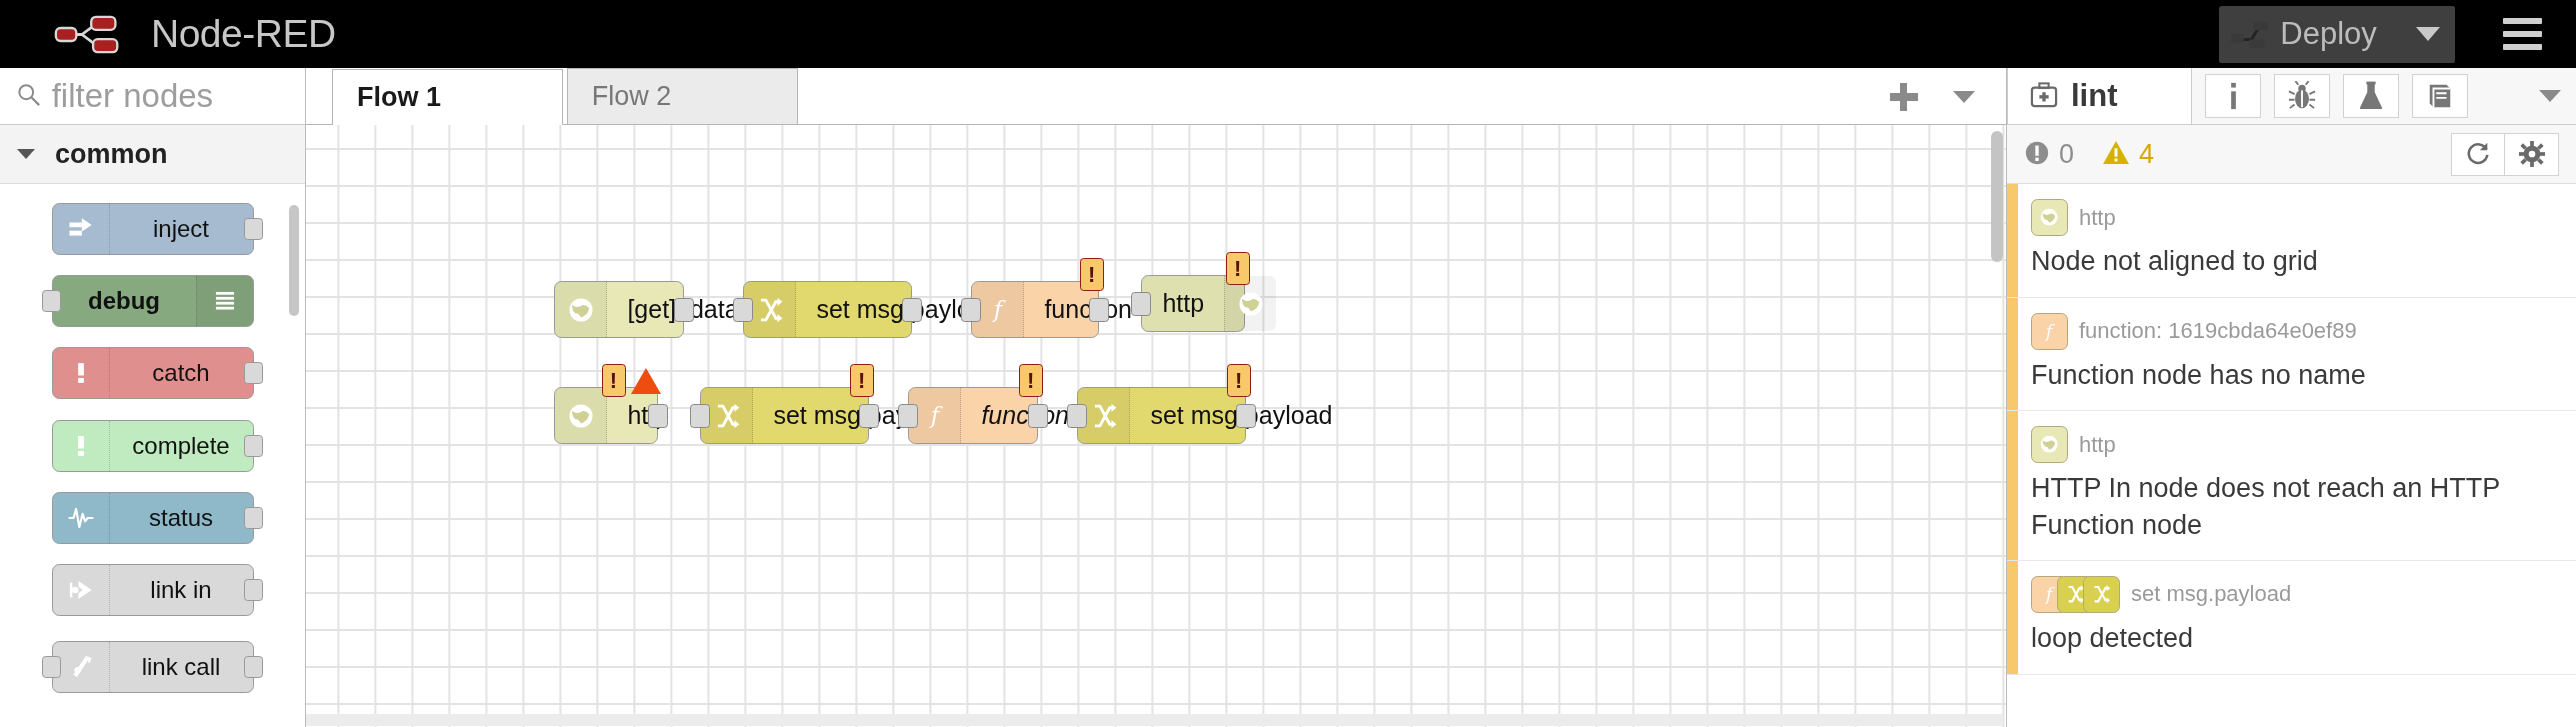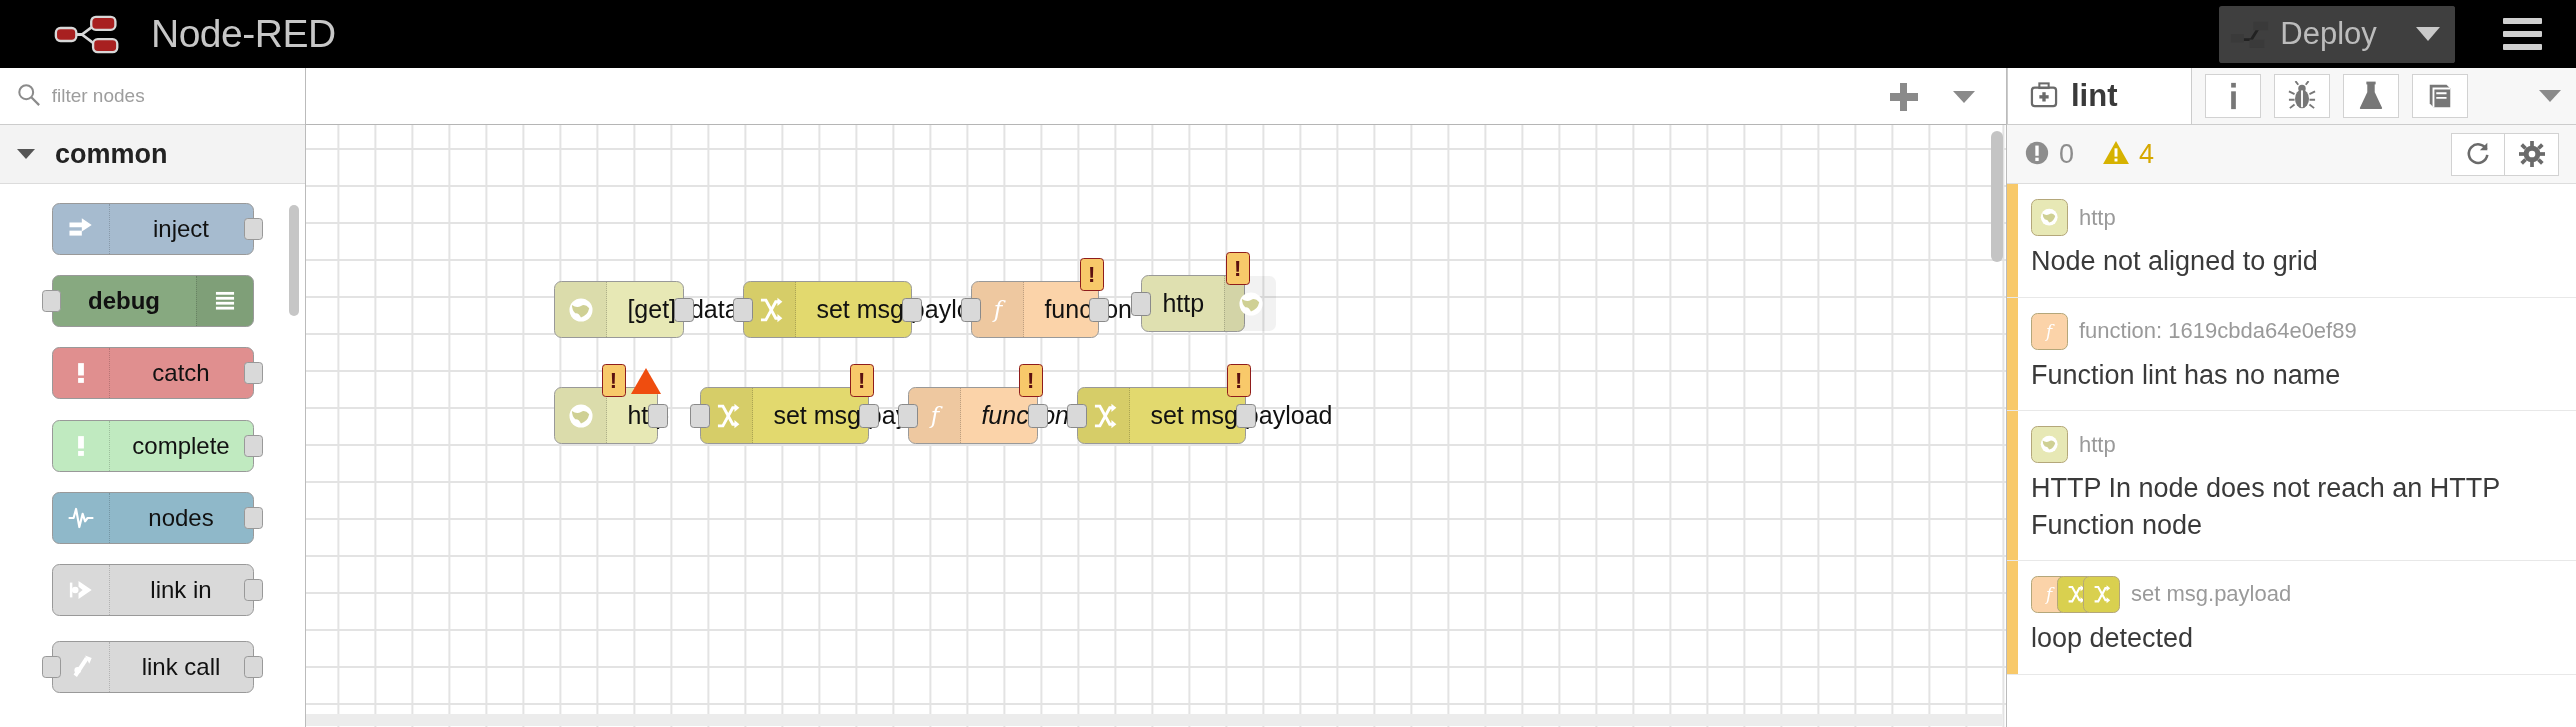--- a/index.html
+++ b/index.html
@@ -37,21 +37,21 @@
   .palette {
     position: absolute; top: 68px; left: 0; width: 306px; height: 660px;
     background: #fff; border-right: 1.9px solid #bbb;
   }
   .palette-search {
     height: 57px; border-bottom: 0.9px solid #ccc; display: flex; align-items: center;
     padding: 0 16.7px; gap: 11px; background: #fff;
   }
   .search-icon { flex: 0 0 auto; }
   .search-input {
-    border: none; outline: none; font-size: 19px; color: #9b9b9b;
+    border: none; outline: none; font-size: 33px; color: #9b9b9b;
     font-family: "Liberation Sans", sans-serif; width: 100%; background: transparent;
   }
   .search-input::placeholder { color: #9d9d9d; }
   .cat-header {
     height: 59px; background: #f3f3f3; border-bottom: 0.9px solid #dcdcdc;
     display: flex; align-items: center; padding-left: 16.7px; gap: 20.4px; cursor: pointer;
   }
   .cat-caret { width: 0; height: 0; border-left: 9.3px solid transparent; border-right: 9.3px solid transparent; border-top: 10.2px solid #555; }
   .cat-title { font-size: 27px; font-weight: bold; color: #222; }
   .palette-list { position: relative; padding-top: 18.5px; }
@@ -291,21 +291,21 @@
           </div>
           <div class="pnode-label">complete</div>
           <span class="port out"></span>
         </div>
         <div class="pnode" style="background: rgb(143, 184, 201);">
           <div class="pnode-icon">
             <svg width="28" height="28" viewBox="0 0 34 34">
               <path d="M2 17 L8 17 L11 6 L15 28 L19 12 L22 21 L25 17 L32 17" stroke="#fff" stroke-width="2.6" fill="none" stroke-linejoin="round"></path>
             </svg>
           </div>
-          <div class="pnode-label">nodes</div>
+          <div class="pnode-label">status</div>
           <span class="port out"></span>
         </div>
         <div class="pnode" style="background: rgb(217, 217, 217);">
           <div class="pnode-icon">
             <svg width="28" height="28" viewBox="0 0 34 34">
               <path d="M5 8 L5 26" stroke="#fff" stroke-width="3" fill="none"></path>
               <circle cx="10" cy="17" r="4" fill="#fff"></circle>
               <path d="M14 6 L30 17 L14 28 L14 21 L19 17 L14 13 Z" fill="#fff"></path>
             </svg>
           </div>
@@ -322,20 +322,28 @@
           </div>
           <div class="pnode-label">link call</div>
           <span class="port out"></span>
           <span class="port in"></span>
         </div>
       </div>
     <div class="palette-scroll"></div>
   </div>
 
   <div class="tabbar">
+    <div id="tab-container" style="display:flex;align-items:flex-end;padding-left:26px;">
+        <div class="tab active">
+          <span>Flow 1</span>
+        </div>
+        <div class="tab inactive">
+          <span>Flow 2</span>
+        </div>
+      </div>
     <div class="tabbar-actions">
       <span class="plus-btn"></span>
       <i class="tab-caret"></i>
     </div>
   </div>
 
   <div class="canvas-wrap">
     <div class="grid"></div>
     <svg class="canvas-svg" id="wires" viewBox="0 0 300 150" width="278" height="139">
         <path d="M 420 199 C 446 199, 434 199, 460 199" stroke="#aaa" stroke-width="6" fill="none" stroke-linecap="round"></path>
@@ -557,21 +565,21 @@
           <div class="lint-head">
             <span class="nico-stack">
               <span class="nico" style="background: rgb(251, 211, 169);">
                 <svg width="20.4" height="20.4" viewBox="0 0 34 34">
                   <text x="17" y="26" font-family="DejaVu Serif, serif" font-size="28" font-style="italic" fill="#fff" text-anchor="middle">f</text>
                 </svg>
               </span>
             </span>
             <span class="lint-nodename">function: 1619cbda64e0ef89</span>
           </div>
-          <div class="lint-msg">Function lint has no name</div>
+          <div class="lint-msg">Function node has no name</div>
         </div>
         <div class="lint-item">
           <div class="lint-head">
             <span class="nico-stack">
               <span class="nico" style="background: rgb(231, 232, 181);">
                 <svg width="20.4" height="20.4" viewBox="0 0 34 34">
                   <circle cx="17" cy="17" r="14" fill="#fff"></circle>
                   <path d="M6 11 q6 4 11 1 t10 3 q-2 9 -10 11 q-3 -6 -7 -5 q-4 -4 -4 -10 z" fill="#cfd094"></path>
                 </svg>
               </span>

